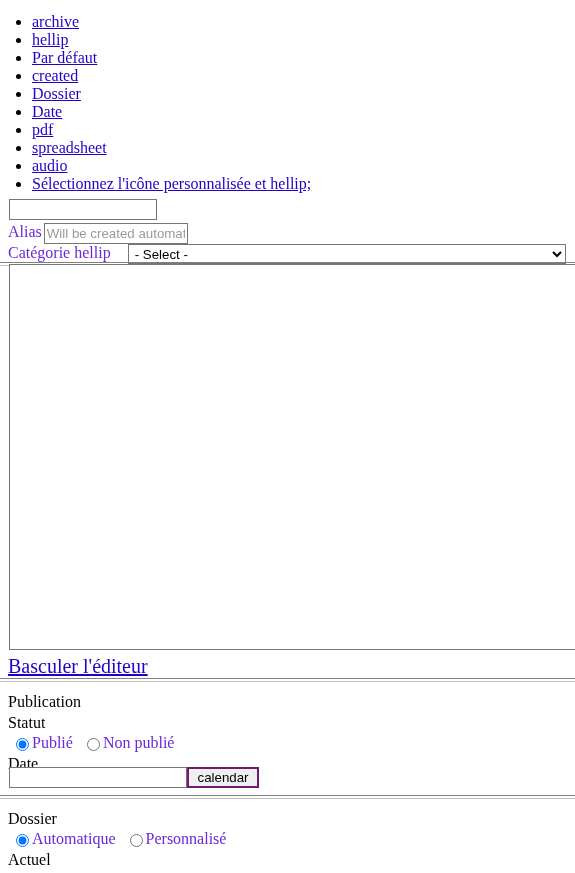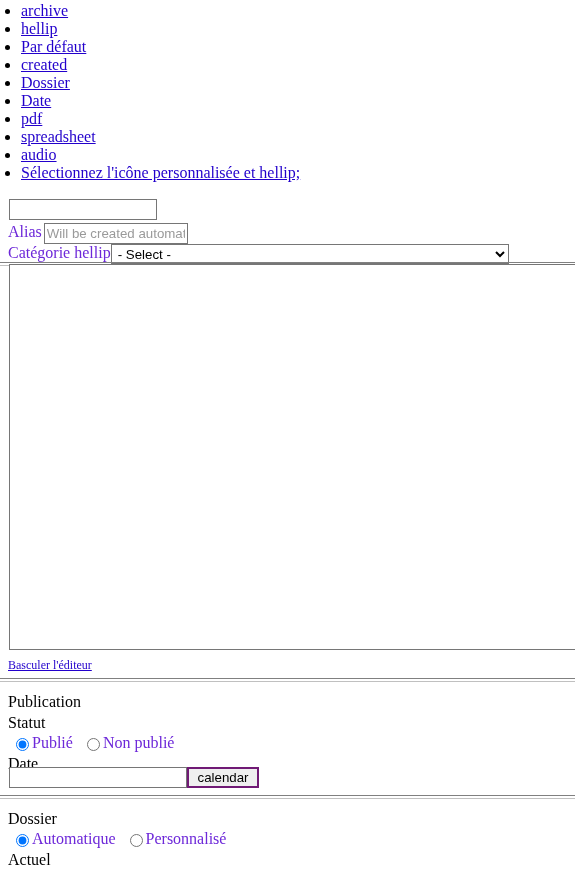--- a/index.html
+++ b/index.html
@@ -12,21 +12,21 @@
     height: 873px;
     overflow: hidden;
     font-family: "Liberation Serif", "DejaVu Serif", serif;
     font-size: 16px;
     color: #000000;
     position: relative;
   }
 
   
   .icon-list {
-    margin: 2px;
+    margin: 13px;
     padding: 0 0 0 19px;
     list-style-type: disc;
   }
   .icon-list li {
     line-height: 18px;
     margin: 0;
     padding: 0;
   }
   .icon-list li a {
     color: #2200cc;
@@ -110,21 +110,21 @@
     margin: 0 3px 0 0;
     vertical-align: middle;
     width: 13px;
     height: 13px;
   }
 
   a.toggle-link {
     color: #2200cc;
     text-decoration: underline;
     font-family: "Liberation Serif", "DejaVu Serif", serif;
-    font-size: 12px;
+    font-size: 20px;
     cursor: pointer;
   }
 
   
   .section-rule {
     border: 0;
     border-top: 1px solid #808080;
     border-bottom: 1px solid #c0c0c0;
     height: 2px;
     margin: 0;
@@ -139,21 +139,21 @@
   }
   .radio-line .rl-label {
     margin-right: 10px;
   }
 
   
   #name-input      { position:absolute; left:9px;  top:199px;  width:148px; }
   #alias-row       { position:absolute; left:8px;  top:221px;  }
   #alias-input     { width:144px; margin-left:2px; }
   #parent-row      { position:absolute; left:8px;  top:242px;  }
-  #parent-select   { width:398px; margin-left:0; }
+  #parent-select   { width:438px; margin-left:17px; }
   #top-rule        { position:absolute; left:0;    top:262px;  width:575px; }
   #desc-area       { position:absolute; left:9px;  top:264px;  width:585px; height:386px; }
   #toggle-row      { position:absolute; left:8px;  top:655px;  }
   #pub-rule        { position:absolute; left:0;    top:678px;  width:575px; }
   #pub-block       { position:absolute; left:0;    top:691px;  width:575px; }
   #fol-rule        { position:absolute; left:0;    top:795px;  width:575px; }
   #fol-block       { position:absolute; left:0;    top:808px;  width:575px; }
   #date-input      { position:absolute; left:9px;  top:767px;  width:178px; }
   #cal-button      { position:absolute; left:187px;top:767px;  width:72px; }
 </style>

